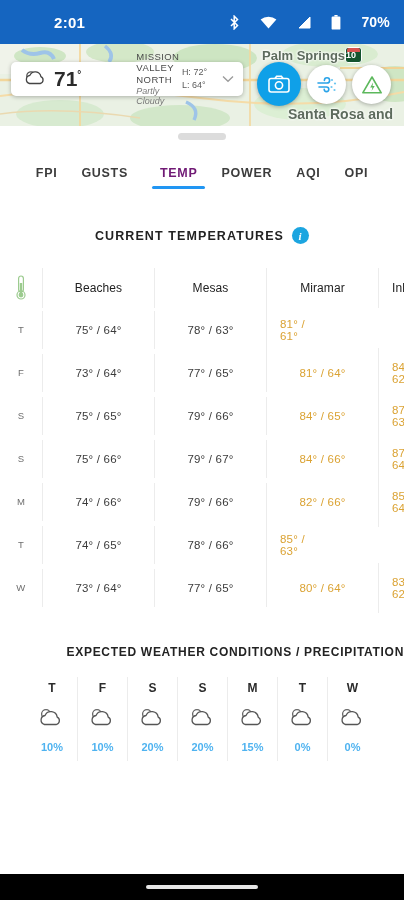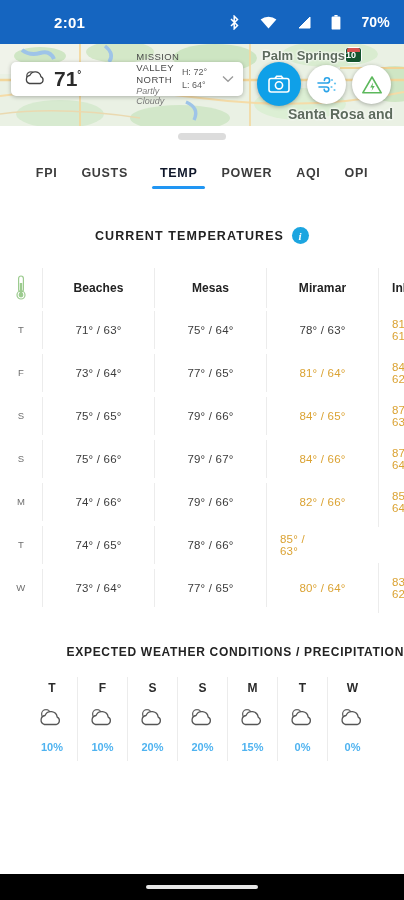--- a/index.html
+++ b/index.html
@@ -79,21 +79,21 @@
 
   
   .tabs {
     display:flex; align-items:flex-end; justify-content:center;
     gap:20px; margin-top:22px; padding:0 23px; position:relative;
   }
   .tab {
     font-size:12.5px; font-weight:700; letter-spacing:.7px;
     color:#3c3c3c; padding:4px 2px 9px; position:relative; cursor:pointer;
   }
-  .tab.active { color:#0f172a;margin-left:8px; }
+  .tab.active { color:#701a75;margin-left:8px; }
   .tab.active::after {
     content:""; position:absolute; left:-6px; right:-6px; bottom:0;
     height:3px; background:#2196f3; border-radius:2px;
   }
 
   
   .section-title {
     display:flex; align-items:center; justify-content:center; gap:8px;
     margin-top:38px; font-size:12.5px; font-weight:700;
     letter-spacing:1.1px; color:#222;
@@ -112,21 +112,21 @@
   .tcell-day {
     width:42px; flex:0 0 42px; text-align:center;
     font-size:9.5px; color:#6e6e6e; letter-spacing:.3px;
   }
   .tcell {
     flex:0 0 112px; width:112px; text-align:center;
     font-size:11.5px; color:#3b3b3b; letter-spacing:.2px;
     border-left:1px solid #ececec; padding:13px 0;
   }
   .trow.head .tcell {
-    font-size:12px; font-weight:700; color:#222; letter-spacing:.1px;
+    font-size:12px; font-weight:400; color:#222; letter-spacing:.1px;
   }
   .tcell.warm { color:#dba334; }
   .tcell.clipped { flex:0 0 50px; width:50px; overflow:hidden; text-align:left; padding-left:13px; }
   .thermo { width:42px; flex:0 0 42px; display:flex; justify-content:center; }
 
   
   .precip-title {
     text-align:right; font-size:12px; font-weight:700;
     letter-spacing:.7px; color:#232323; margin-top:36px;
   }
@@ -286,21 +286,20 @@
           </svg>
         </div>
         <div class="tcell">Beaches</div>
         <div class="tcell">Mesas</div>
         <div class="tcell">Miramar</div>
         <div class="tcell clipped">Inland</div>
       </div>
 
       <div class="trow">
         <div class="tcell-day">T</div>
-        <div class="tcell">71° / 63°</div>
         <div class="tcell">75° / 64°</div>
         <div class="tcell">78° / 63°</div>
         <div class="tcell clipped warm">81° / 61°</div>
       </div>
 
       <div class="trow">
         <div class="tcell-day">F</div>
         <div class="tcell">73° / 64°</div>
         <div class="tcell">77° / 65°</div>
         <div class="tcell warm">81° / 64°</div>

